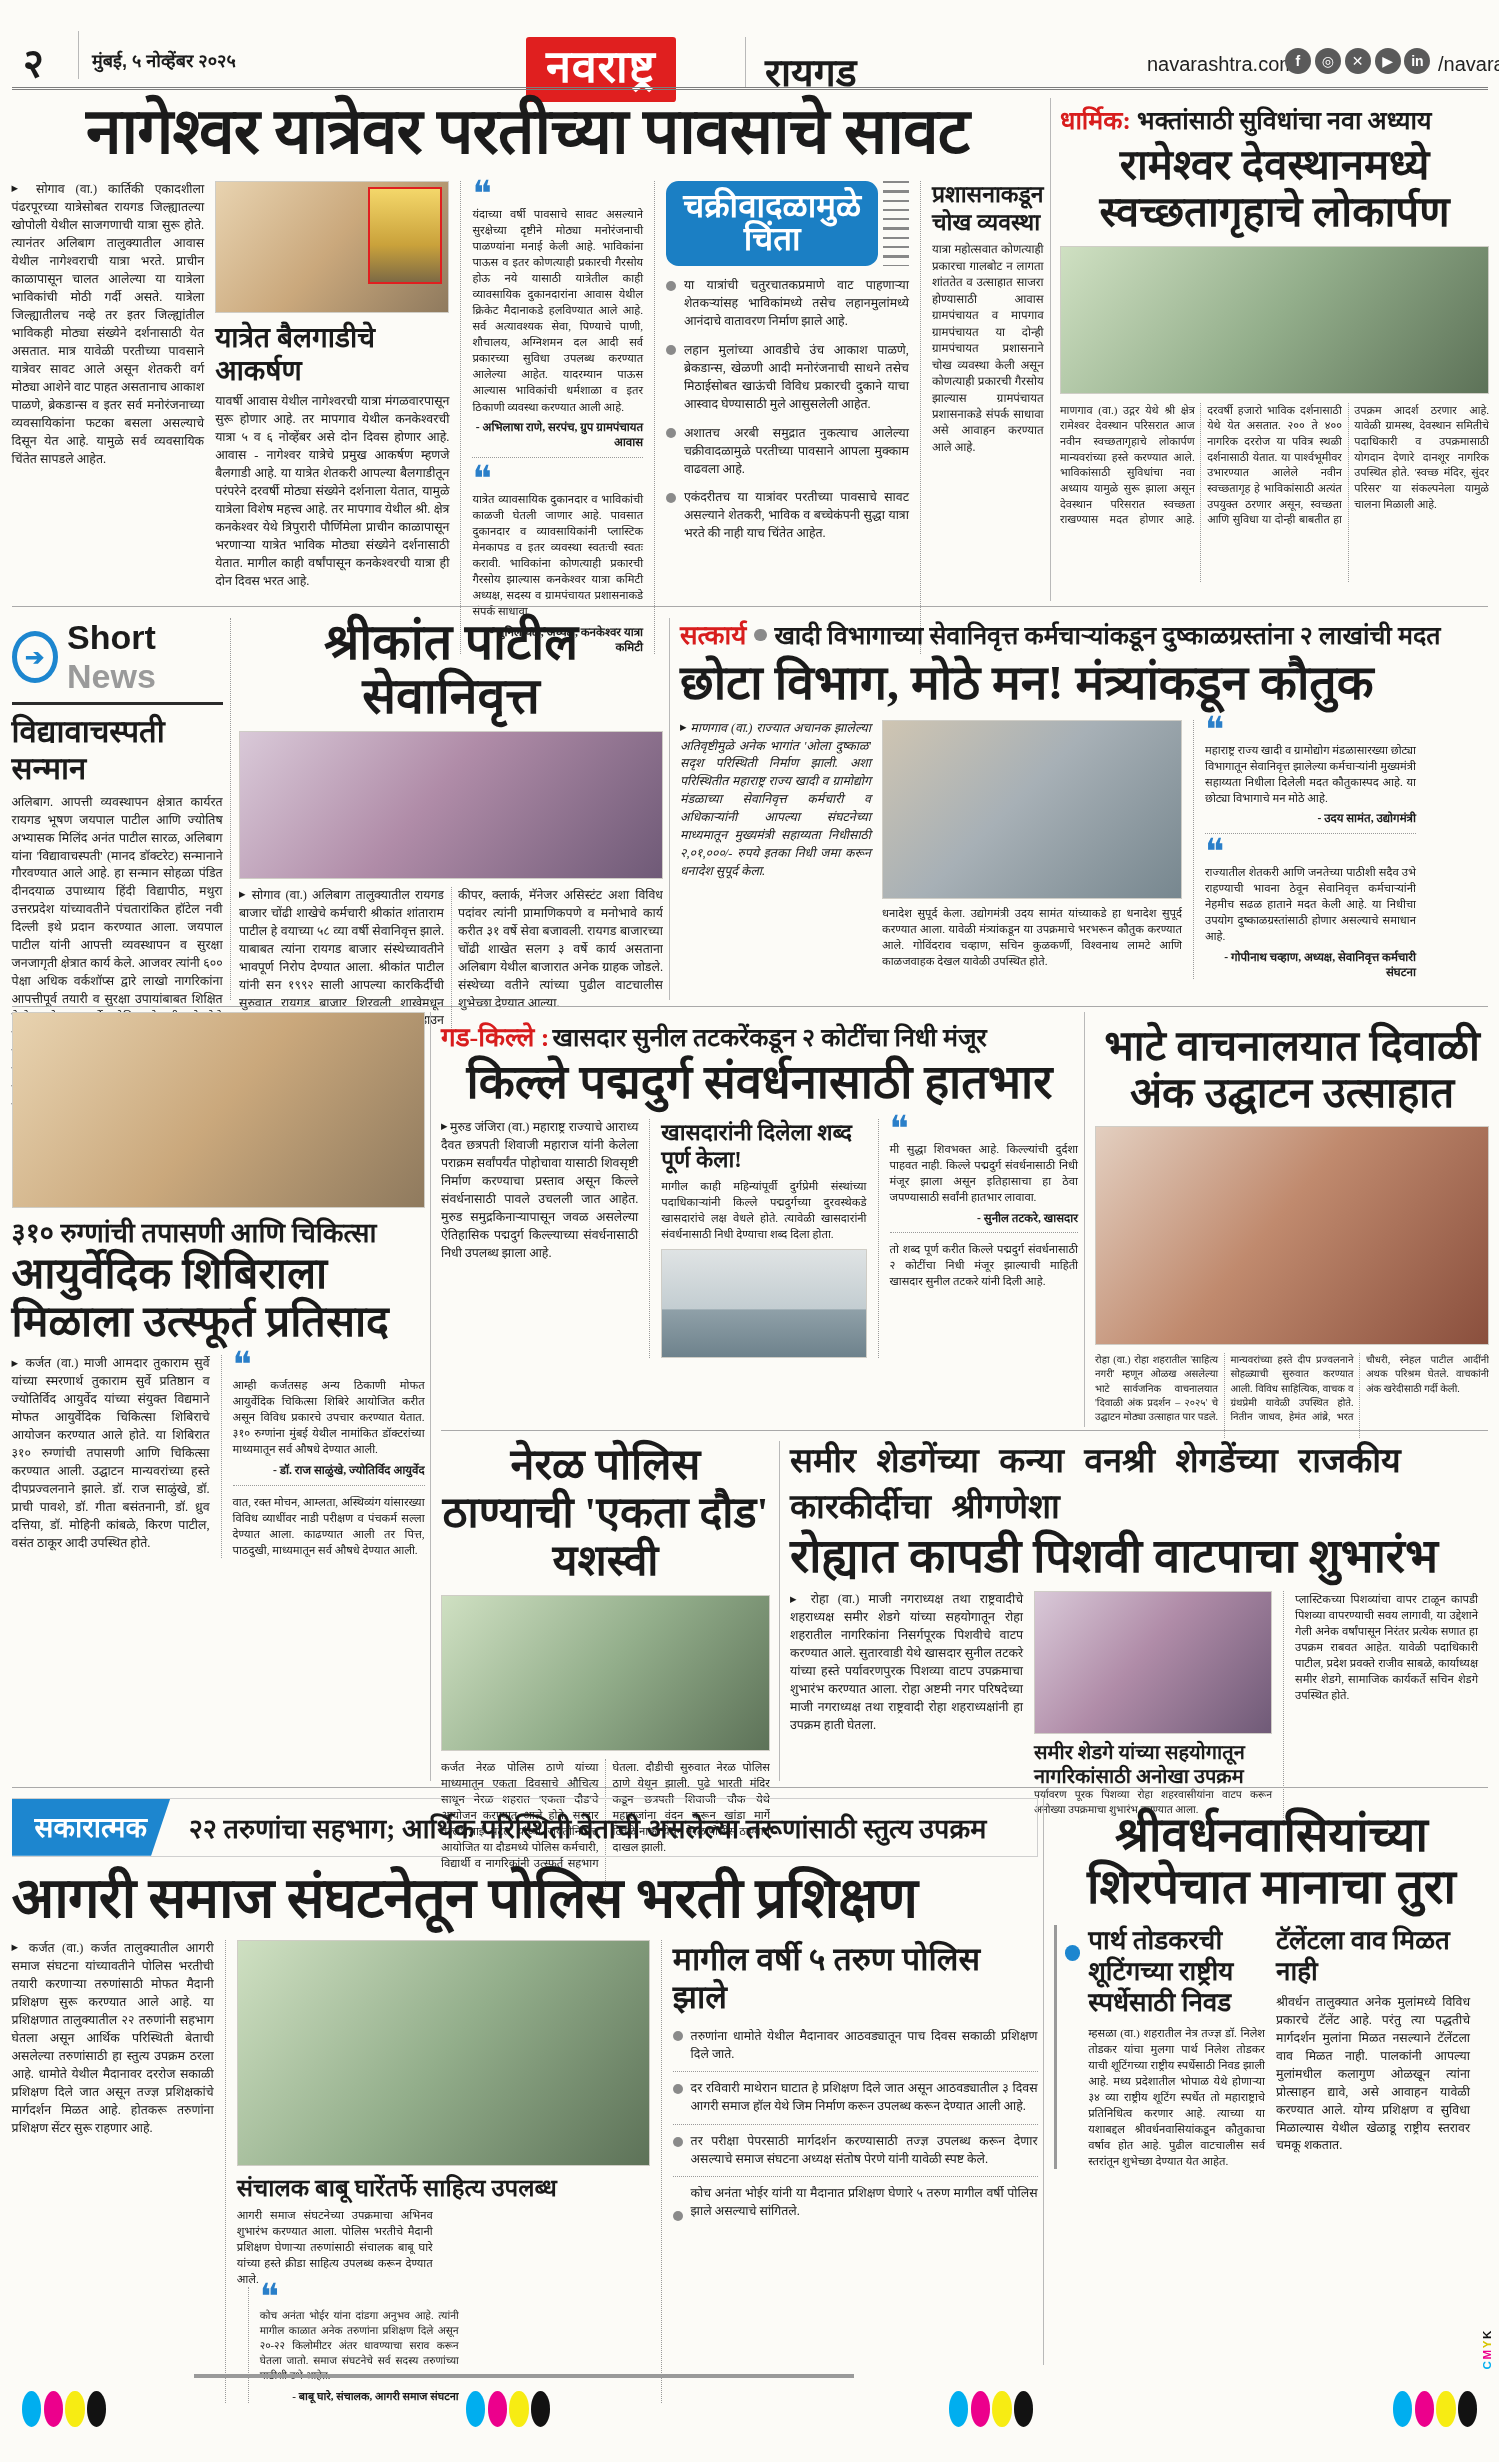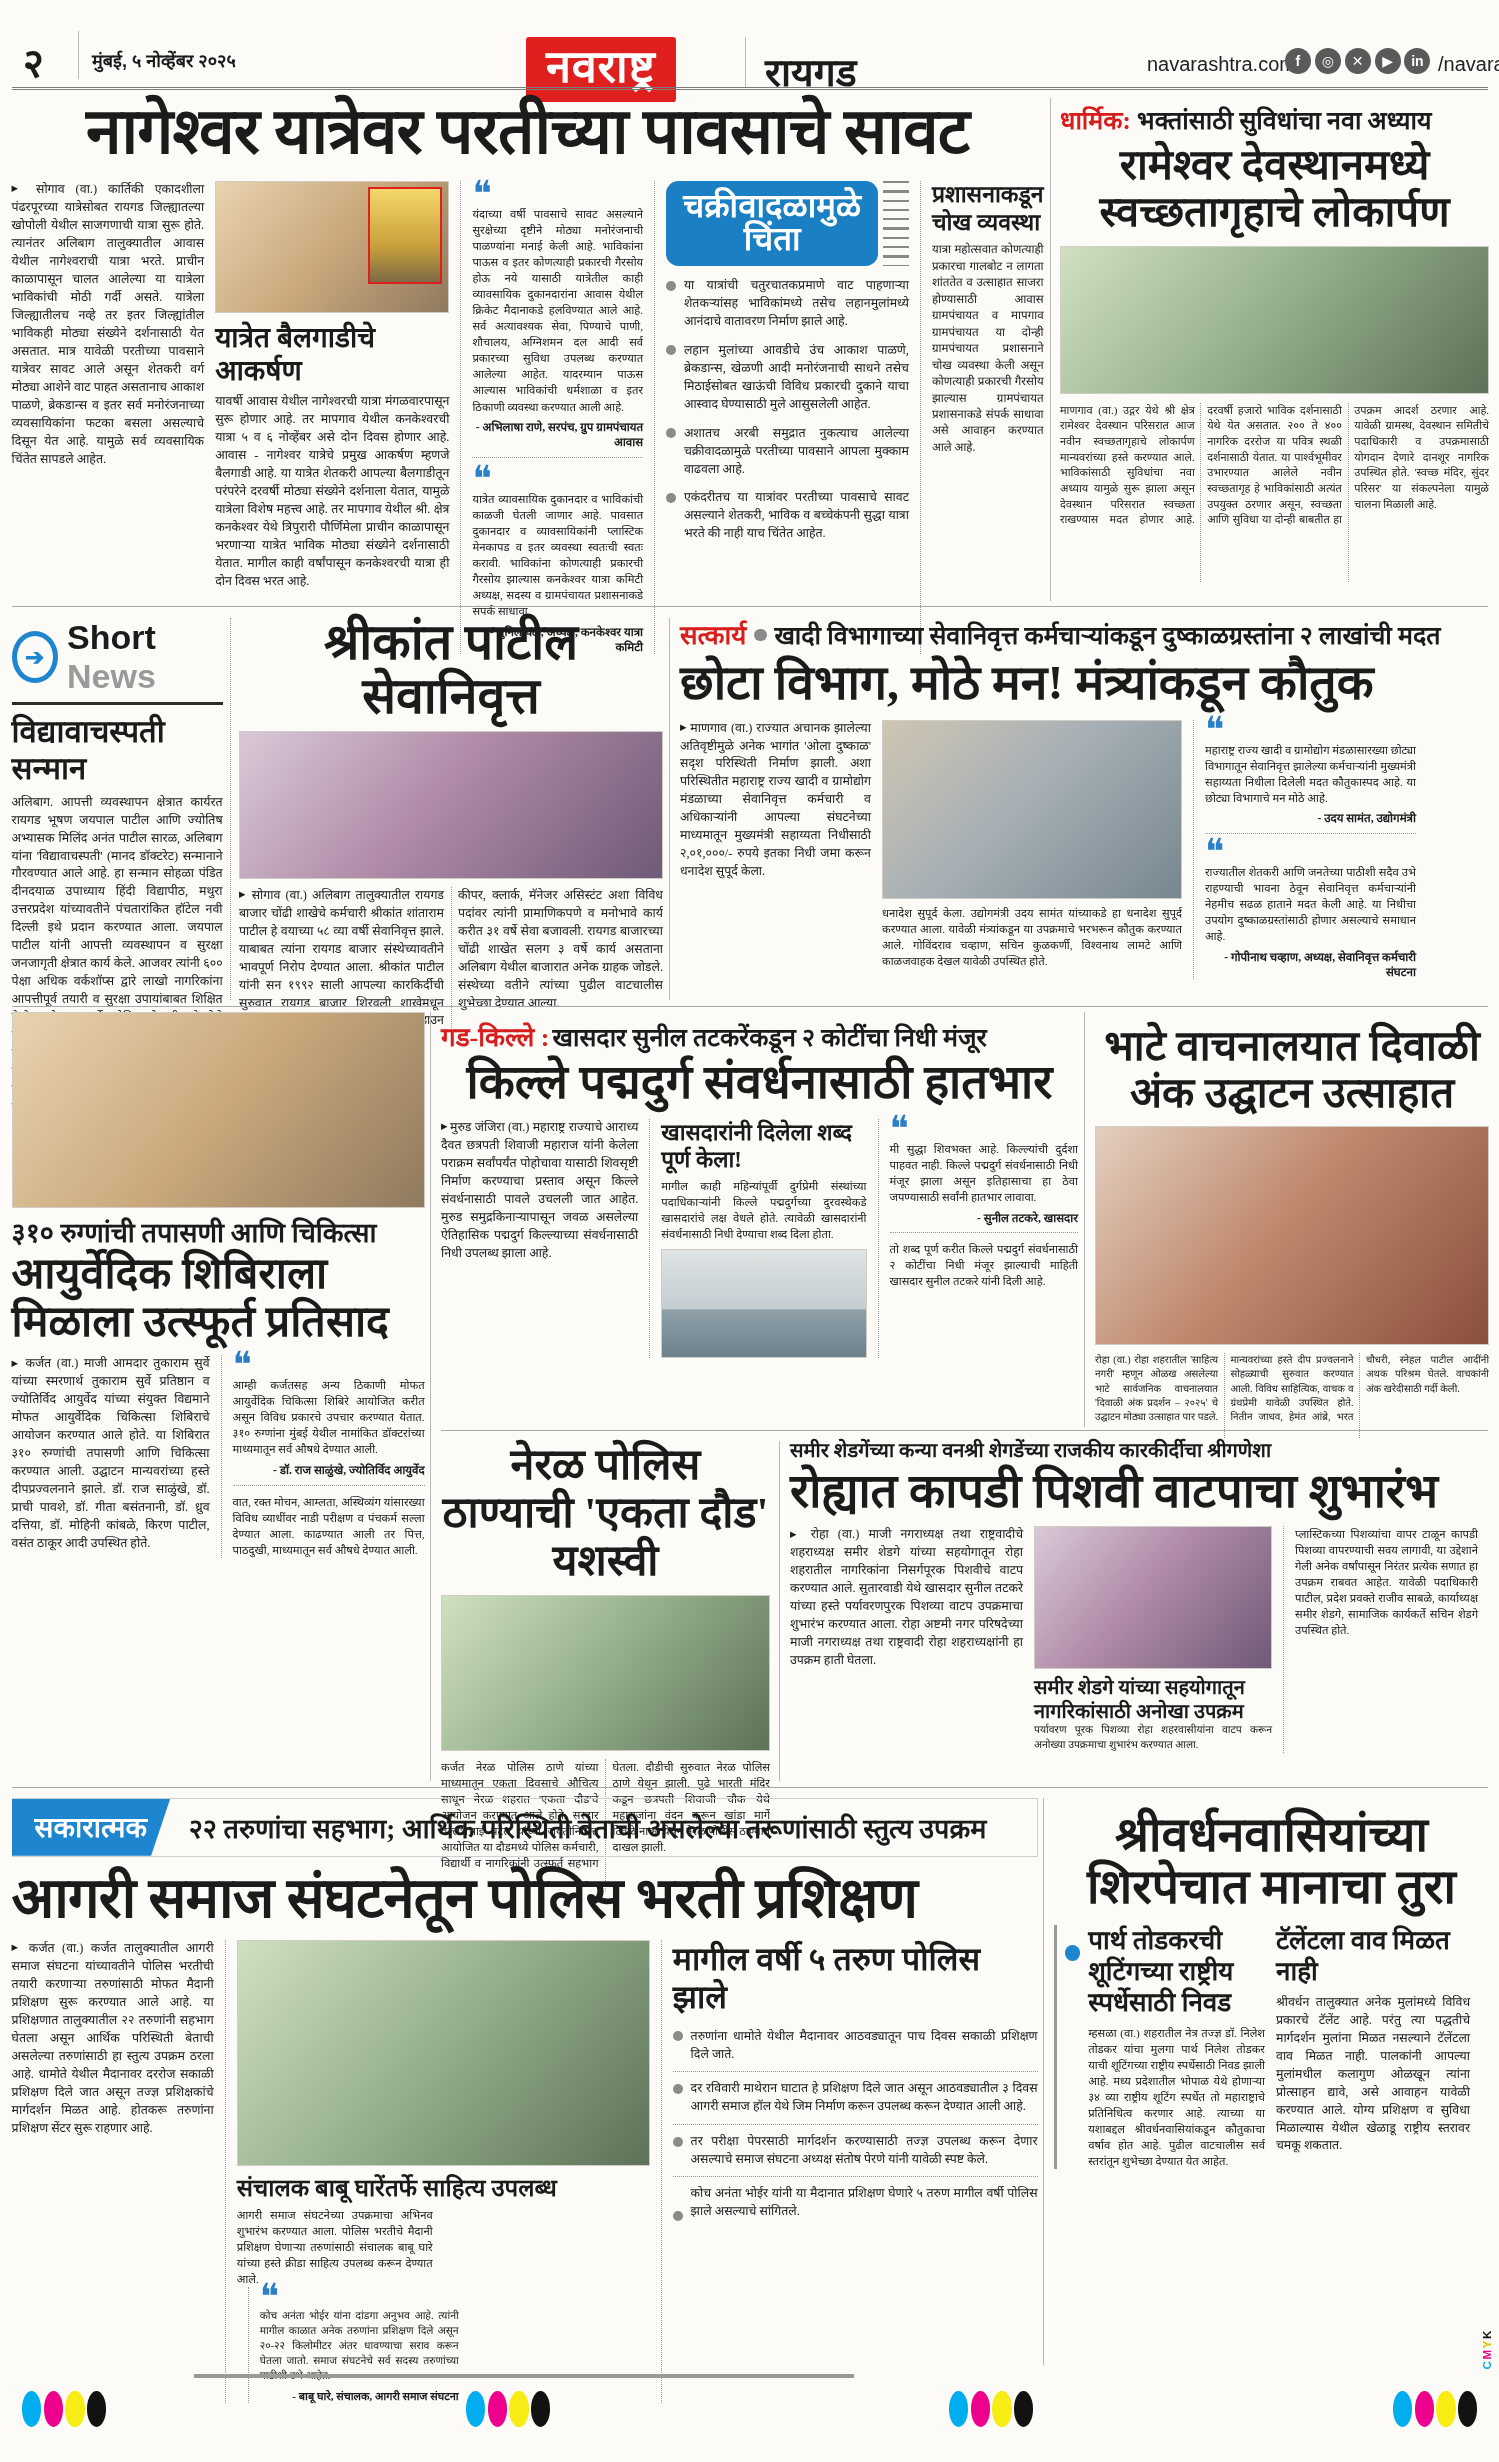--- a/index.html
+++ b/index.html
@@ -185,21 +185,21 @@
     <div class="photo indoor" style="height:146px;margin-top:7.8px;"></div>
     <div class="cols2 body-t lede" style="margin-top:7.8px;height:155px;overflow:hidden;">सोगाव (वा.) अलिबाग तालुक्यातील रायगड बाजार चोंढी शाखेचे कर्मचारी श्रीकांत शांताराम पाटील हे वयाच्या ५८ व्या वर्षी सेवानिवृत्त झाले. याबाबत त्यांना रायगड बाजार संस्थेच्यावतीने भावपूर्ण निरोप देण्यात आला. श्रीकांत पाटील यांनी सन १९९२ साली आपल्या कारकिर्दीची सुरुवात रायगड बाजार शिरवली शाखेमधून केली. यावेळी सेल्समन, कॅशियर, गोडाउन कीपर, क्लार्क, मॅनेजर असिस्टंट अशा विविध पदांवर त्यांनी प्रामाणिकपणे व मनोभावे कार्य करीत ३१ वर्षे सेवा बजावली. रायगड बाजारच्या चोंढी शाखेत सलग ३ वर्षे कार्य असताना अलिबाग येथील बाजारात अनेक ग्राहक जोडले. संस्थेच्या वतीने त्यांच्या पुढील वाटचालीस शुभेच्छा देण्यात आल्या.</div>
   </div>
 
   <div class="vrule" style="left:669px;top:618px;height:382px;"></div>
 
   <div class="abs" style="left:680px;top:616px;width:808px;">
     <div><span class="striplab">सत्कार्य</span><span class="stripdot"></span><span class="striptxt">खादी विभागाच्या सेवानिवृत्त कर्मचाऱ्यांकडून दुष्काळग्रस्तांना २ लाखांची मदत</span></div>
     <div class="h-xl" style="text-align:left;font-size:48px;margin-top:4.7px;">छोटा विभाग, मोठे मन! मंत्र्यांकडून कौतुक</div>
     <div style="display:flex;margin-top:11px;">
-      <div style="width:191px;" class="body-t lede">माणगाव (वा.) राज्यात अचानक झालेल्या अतिवृष्टीमुळे अनेक भागांत 'ओला दुष्काळ' सदृश परिस्थिती निर्माण झाली. अशा परिस्थितीत महाराष्ट्र राज्य खादी व ग्रामोद्योग मंडळाच्या सेवानिवृत्त कर्मचारी व अधिकाऱ्यांनी आपल्या संघटनेच्या माध्यमातून मुख्यमंत्री सहाय्यता निधीसाठी २,०१,०००/- रुपये इतका निधी जमा करून धनादेश सुपूर्द केला.</div>
+      <div style="width:191px;font-style:italic;" class="body-t lede">माणगाव (वा.) राज्यात अचानक झालेल्या अतिवृष्टीमुळे अनेक भागांत 'ओला दुष्काळ' सदृश परिस्थिती निर्माण झाली. अशा परिस्थितीत महाराष्ट्र राज्य खादी व ग्रामोद्योग मंडळाच्या सेवानिवृत्त कर्मचारी व अधिकाऱ्यांनी आपल्या संघटनेच्या माध्यमातून मुख्यमंत्री सहाय्यता निधीसाठी २,०१,०००/- रुपये इतका निधी जमा करून धनादेश सुपूर्द केला.</div>
       <div style="width:300px;margin-left:11px;">
         <div class="photo" style="height:177px;"></div>
         <div class="body-s" style="margin-top:6.2px;">धनादेश सुपूर्द केला. उद्योगमंत्री उदय सामंत यांच्याकडे हा धनादेश सुपूर्द करण्यात आला. यावेळी मंत्र्यांकडून या उपक्रमाचे भरभरून कौतुक करण्यात आले. गोविंदराव चव्हाण, सचिन कुळकर्णी, विश्वनाथ लामटे आणि काळजवाहक देखल यावेळी उपस्थित होते.</div>
       </div>
       <div style="width:211px;margin-left:11px;" class="padL">
         <span class="qmark"></span>
         <div class="body-s">महाराष्ट्र राज्य खादी व ग्रामोद्योग मंडळासारख्या छोट्या विभागातून सेवानिवृत्त झालेल्या कर्मचाऱ्यांनी मुख्यमंत्री सहाय्यता निधीला दिलेली मदत कौतुकास्पद आहे. या छोट्या विभागाचे मन मोठे आहे.</div>
         <div class="attr">- उदय सामंत, उद्योगमंत्री</div>
         <div class="dotsep"></div>
         <span class="qmark"></span>
@@ -262,21 +262,21 @@
 
   <div class="abs" style="left:441px;top:1441px;width:329px;">
     <div class="h-lg" style="font-size:43px;">नेरळ पोलिस ठाण्याची 'एकता दौड' यशस्वी</div>
     <div class="photo green" style="height:154px;margin-top:9.3px;"></div>
     <div class="cols2 body-s" style="margin-top:7.8px;height:132px;overflow:hidden;">कर्जत नेरळ पोलिस ठाणे यांच्या माध्यमातून एकता दिवसाचे औचित्य साधून नेरळ शहरात 'एकता दौड'चे आयोजन करण्यात आले होते. सरदार वल्लभभाई पटेल यांच्या जयंतीनिमित्त आयोजित या दौडमध्ये पोलिस कर्मचारी, विद्यार्थी व नागरिकांनी उत्स्फूर्त सहभाग घेतला. दौडीची सुरुवात नेरळ पोलिस ठाणे येथून झाली. पुढे भारती मंदिर कडून छत्रपती शिवाजी चौक येथे महाराजांना वंदन करून खांडा मार्गे टिवळे नाका येथून नेरळ पोलीस ठाण्यात दाखल झाली.</div>
   </div>
 
   <div class="vrule" style="left:779px;top:1441px;height:340px;"></div>
 
   <div class="abs" style="left:790px;top:1436px;width:698px;">
-    <div class="kick" style="font-size:20px;">समीर शेडगेंच्या कन्या वनश्री शेगडेंच्या राजकीय कारकीर्दीचा श्रीगणेशा</div>
+    <div class="kick" style="font-size:34px;font-family:Liberation Mono, monospace;">समीर शेडगेंच्या कन्या वनश्री शेगडेंच्या राजकीय कारकीर्दीचा श्रीगणेशा</div>
     <div class="h-xl" style="text-align:left;font-size:47px;margin-top:3.1px;">रोह्यात कापडी पिशवी वाटपाचा शुभारंभ</div>
     <div style="display:flex;margin-top:9.3px;">
       <div style="width:233px;" class="body-t lede">रोहा (वा.) माजी नगराध्यक्ष तथा राष्ट्रवादीचे शहराध्यक्ष समीर शेडगे यांच्या सहयोगातून रोहा शहरातील नागरिकांना निसर्गपूरक पिशवीचे वाटप करण्यात आले. सुतारवाडी येथे खासदार सुनील तटकरे यांच्या हस्ते पर्यावरणपुरक पिशव्या वाटप उपक्रमाचा शुभारंभ करण्यात आला. रोहा अष्टमी नगर परिषदेच्या माजी नगराध्यक्ष तथा राष्ट्रवादी रोहा शहराध्यक्षांनी हा उपक्रम हाती घेतला.</div>
       <div style="width:238px;margin-left:11px;">
         <div class="photo indoor" style="height:141px;"></div>
         <div class="h-sm" style="font-size:20px;margin-top:6.2px;">समीर शेडगे यांच्या सहयोगातून नागरिकांसाठी अनोखा उपक्रम</div>
         <div class="body-s" style="font-size:10.5px;">पर्यावरण पूरक पिशव्या रोहा शहरवासीयांना वाटप करून अनोख्या उपक्रमाचा शुभारंभ करण्यात आला.</div>
       </div>
       <div style="width:183px;margin-left:11px;" class="padL body-s">प्लास्टिकच्या पिशव्यांचा वापर टाळून कापडी पिशव्या वापरण्याची सवय लागावी, या उद्देशाने गेली अनेक वर्षांपासून निरंतर प्रत्येक सणात हा उपक्रम राबवत आहेत. यावेळी पदाधिकारी पाटील, प्रदेश प्रवक्ते राजीव साबळे, कार्याध्यक्ष समीर शेडगे, सामाजिक कार्यकर्ते सचिन शेडगे उपस्थित होते.</div>
     </div>

